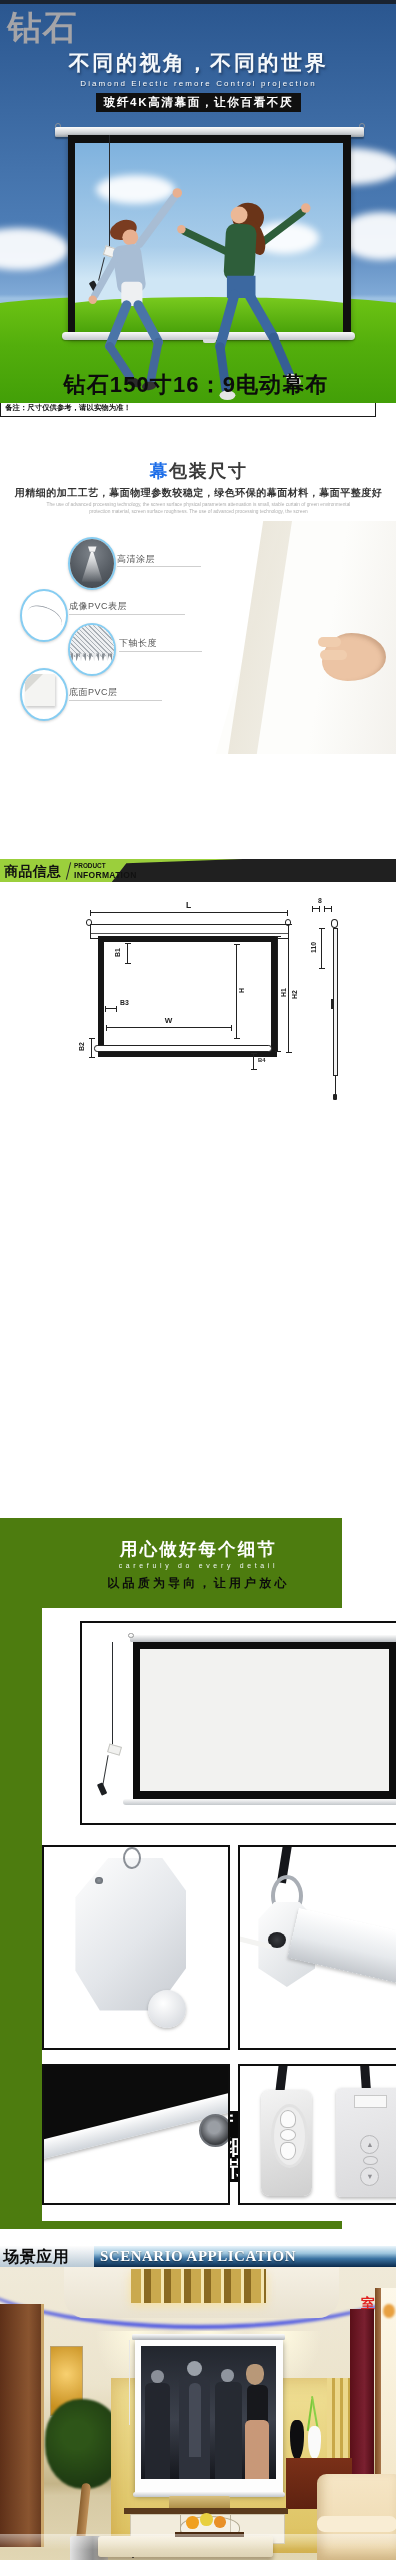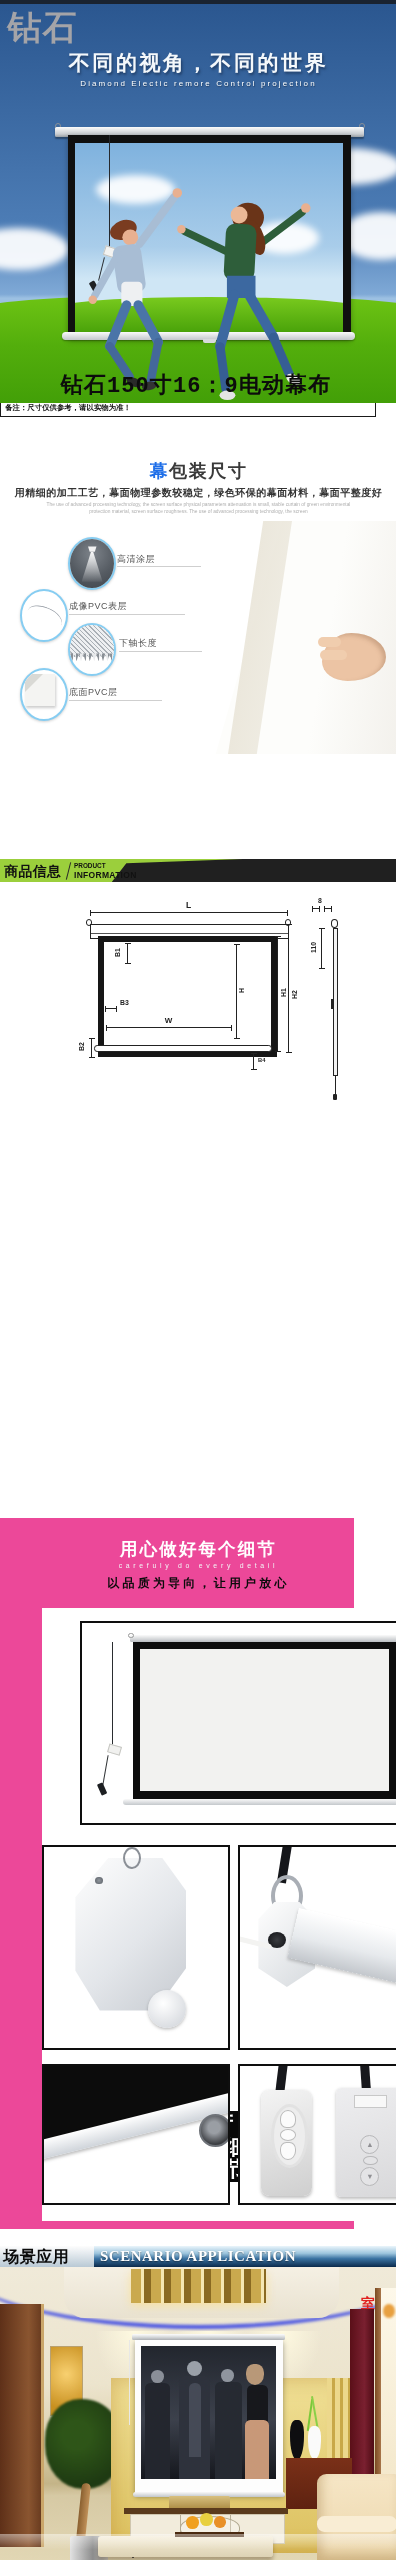--- a/index.html
+++ b/index.html
@@ -20,21 +20,21 @@
   .sring{width:4.2px;height:4.2px;border:1.1px solid #8a9097;border-radius:50%;background:transparent;}
   .sframe{left:68px;top:135px;width:283px;height:204px;background:#101010;box-shadow:0 2.1px 5.3px rgba(0,0,0,.3);}
   .sinner{left:75px;top:143px;width:268px;height:189px;background:linear-gradient(180deg,#7fb2de 0%,#a9cdea 55%,#cfe6f5 72%);overflow:hidden;}
   .sgrass{position:absolute;left:-16px;bottom:0;width:300px;height:35px;background:linear-gradient(180deg,#79ca1e,#4aa30a);border-radius:50% 50% 0 0/10.6px 10.6px 0 0;}
   .bbar{left:62px;top:332px;width:293px;height:8px;background:linear-gradient(180deg,#fafafa,#c3c7cb);border-radius:3.7px;box-shadow:0 1.1px 1.6px rgba(0,0,0,.3);}
   .btab{left:203px;top:339px;width:12.7px;height:4.2px;background:#d8dadc;border-radius:0 0 2.1px 2.1px;}
   .cord{left:109px;top:135px;width:1.1px;height:112px;background:#26292d;}
   .ctag{left:104px;top:247px;width:11.6px;height:8px;background:#f3f3f1;border:0.5px solid #c4c4c0;transform:rotate(18deg);}
   .cwire{left:101px;top:257px;width:1.1px;height:24px;background:#2a2d31;transform:rotate(14deg);}
   .cplug{left:91px;top:281px;width:6.4px;height:10.6px;background:#1e2023;transform:rotate(-30deg);border-radius:1.1px;}
-  .hero-product-title{left:0;top:370px;width:392px;font-size:22px;font-weight:900;color:#0c0c0c;letter-spacing:1.1px;font-family:Liberation Mono, monospace;}
+  .hero-product-title{left:0;top:370px;width:392px;font-size:22px;font-weight:900;color:#0c0c0c;letter-spacing:1.1px;}
   
   .mat-title{left:0;top:459px;width:397px;font-size:18px;font-weight:900;color:#3a3a3a;letter-spacing:1.6px;}
   .mat-title .blue{color:#1e6ee8;}
   .mat-desc{left:0;top:486px;width:397px;font-size:10px;font-weight:700;color:#333;letter-spacing:0.5px;}
   .mat-en{left:0;top:502px;width:397px;font-size:4.8px;color:#b0b0b0;line-height:6.9px;}
   .sheet{left:212px;top:521px;width:185px;height:233px;background:linear-gradient(100deg,#ece8dc 0 9%,#f6f4ee 9% 17%,#fdfdfb 17% 60%,#f3f1ec 100%);clip-path:polygon(38% 0,100% 0,100% 100%,2% 100%);}
   .sheet2{left:228px;top:521px;width:64px;height:233px;background:linear-gradient(100deg,#e2dccc,#efece2);clip-path:polygon(55% 0,100% 0,45% 100%,0 100%);opacity:.8;}
   .hand{left:322px;top:633px;width:64px;height:48px;background:#ecc4a4;border-radius:46% 54% 60% 40%/60% 50% 50% 40%;box-shadow:-3.2px 2.1px 4.2px rgba(150,110,80,.35) inset;}
   .finger{background:#f0cdae;border-radius:5.3px;}
   .circ{border:2.1px solid #86cdf2;border-radius:50%;width:44px;height:49px;overflow:hidden;background:#fff;box-shadow:0 1.1px 2.6px rgba(0,0,0,.18);}
@@ -73,21 +73,21 @@
   #size-table thead .h2{height:16px;}
   #size-table td{height:12.7px;font-size:6.9px;}
   #size-table .striped td{background:#c3c3c3;}
   #size-table .striped td.ratio{background:#fff;}
   #size-table td.ratio{background:#fff;font-size:7.4px;}
   #size-table .gstart td{border-top:1.1px solid #1a1a1a;}
   #size-table .red{color:#e01414;}
   #size-table .small{font-size:5.8px;}
   #size-table .note-cell{text-align:left;font-size:7.4px;height:15px;padding-left:4.2px;}
   
-  #quality{left:0;top:1518px;width:342px;height:711px;background:#ec4899;padding-left:12px;}
+  #quality{left:0;top:1518px;width:342px;height:711px;background:#4d7c0f;}
   .q-title{left:0;top:19px;width:397px;font-size:17.5px;font-weight:900;color:#fff;letter-spacing:2.1px;text-align:center;position:absolute;}
   .q-en{left:0;top:44px;width:397px;font-size:6.9px;color:#f2f7f7;letter-spacing:3.7px;text-align:center;position:absolute;}
   .q-sub{left:0;top:57px;width:397px;font-size:12px;font-weight:700;color:#0c0c0c;letter-spacing:3.2px;text-align:center;position:absolute;}
   .q-panel{left:6.4px;top:90px;width:384px;height:613px;background:#fff;position:absolute;margin-left:36px;}
   .pbox{position:absolute;border:2.1px solid #0e0e0e;background:#fff;overflow:hidden;}
   .detail-label{position:absolute;left:166px;top:503px;width:69px;text-align:left;}
   .detail-label span{display:inline-block;background:#080808;color:#fff;font-size:21px;font-weight:900;letter-spacing:5.3px;padding:1.1px 4.2px;line-height:1.05;}
   
   .scn-banner{left:0;top:2246px;width:397px;height:21px;background:linear-gradient(180deg,#eaf5fb 0%,#9dc5dd 35%,#3b73a2 60%,#0a2a4c 100%);overflow:hidden;}
   .scn-left{position:absolute;left:0;top:0;width:94px;height:21px;background:linear-gradient(180deg,#fdfdfd,#b9c9d5);}
@@ -109,20 +109,21 @@
   <div id="hero" class="ab">
     <div class="ab topstrip"></div>
     <div class="ab cloud" style="left:296px;top:148px;width:106px;height:37px;"></div>
     <div class="ab cloud" style="left:339px;top:212px;width:85px;height:48px;"></div>
     <div class="ab cloud" style="left:-32px;top:228px;width:101px;height:42px;"></div>
     <div class="ab grass"></div>
 
     <div class="ab logo">钻石</div>
     <div class="ab hero-title ctr">不同的视角，不同的世界</div>
     <div class="ab hero-sub ctr">Diamond Electic remore Control projection</div>
+    <div class="ab hero-tag ctr"><span>玻纤4K高清幕面，让你百看不厌</span></div>
 
     <div class="ab sring" style="left:55px;top:123px;"></div>
     <div class="ab sring" style="left:359px;top:123px;"></div>
     <div class="ab sbar"></div>
     <div class="ab sframe"></div>
     <div class="ab sinner">
       <div class="cloud" style="position:absolute;left:21px;top:32px;width:79px;height:29px;"></div>
       <div class="cloud" style="position:absolute;left:175px;top:79px;width:69px;height:32px;"></div>
       <div class="sgrass"></div>
     </div>

